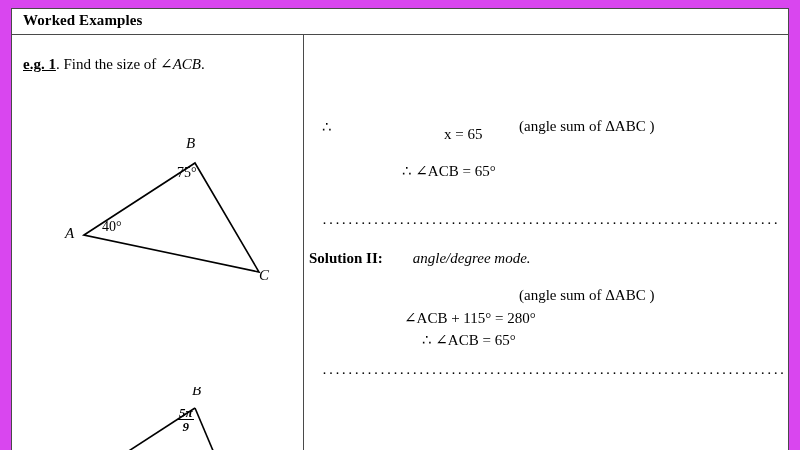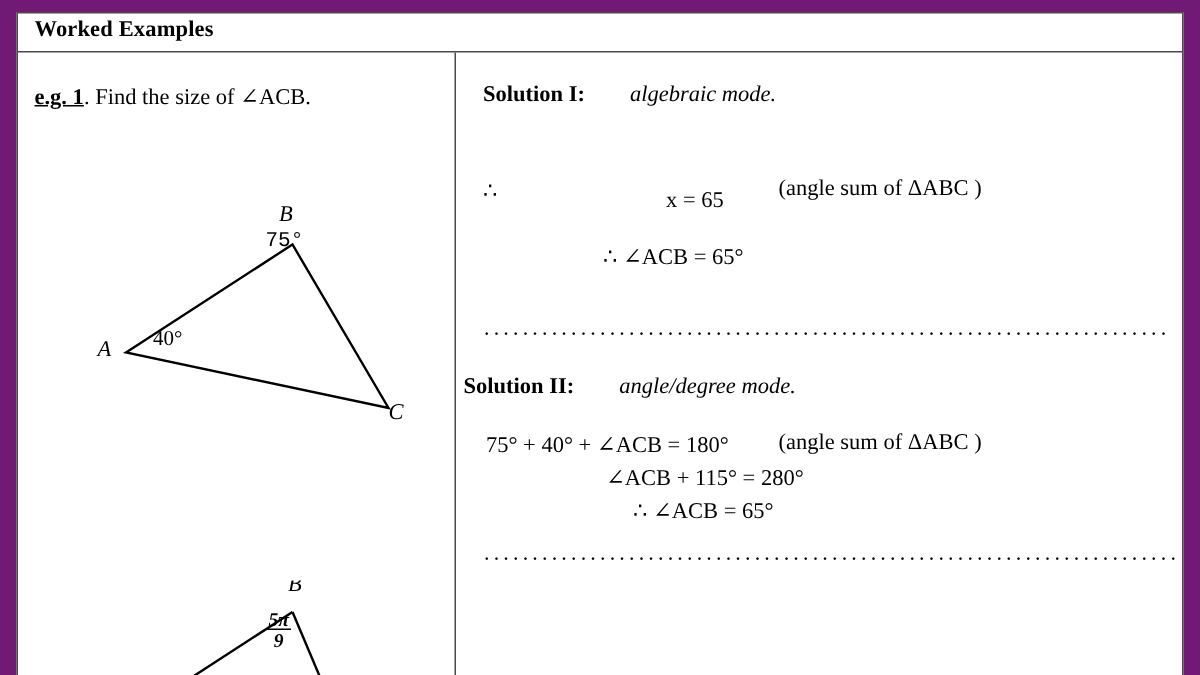--- a/index.html
+++ b/index.html
@@ -12,21 +12,21 @@
     height: 450px;
     overflow: hidden;
     font-family: "Liberation Serif", "DejaVu Serif", serif;
     color: #000000;
   }
 
   .page {
     position: relative;
     width: 800px;
     height: 450px;
-    background: #701a75;
+    background: #d946ef;
   }
 
   
   .worksheet {
     position: absolute;
     left: 11px;
     top: 8px;
     width: 778px;
     height: 470px;           
     border: 1.5px solid #4a4a4a;
@@ -80,21 +80,21 @@
 
   
   .eg-line {
     position: absolute;
     left: 11px;
     top: 20px;
     font-size: 15px;
     white-space: nowrap;
   }
   .eg-line .b { font-weight: bold; text-decoration: underline; }
-  .ang { }
+  .ang { font-style: italic; }
 
   .fig1 {
     position: absolute;
     left: 0;
     top: 50px;
     width: 291px;
     height: 200px;
   }
   .fig2 {
     position: absolute;
@@ -173,60 +173,56 @@
       </div>
 
       <div class="fig1">
         <svg width="291" height="200" viewBox="0 0 291 200">
 
           <path d="M 72 150 L 183 78 L 247 187 L 72 150 Z" fill="none" stroke="#000000" stroke-width="1.6" stroke-linejoin="miter"></path>
         </svg>
         <div class="fig-label" style="left:174px; top:50px;">B</div>
         <div class="fig-label" style="left:53px; top:140px;">A</div>
         <div class="fig-label" style="left:247px; top:182px;">C</div>
-        <div class="fig-angle" style="left:165px; top:68px;font-family:Liberation Mono, monospace;">75°</div>
+        <div class="fig-angle" style="left:165px; top:80px;">75°</div>
         <div class="fig-angle" style="left:90px; top:134px;text-align:center;">40°</div>
       </div>
 
       <div class="fig2">
         <svg width="291" height="92" viewBox="0 0 291 92">
 
           <path d="M 183 21 L 72 93" fill="none" stroke="#000000" stroke-width="1.6"></path>
           <path d="M 183 21 L 213 92" fill="none" stroke="#000000" stroke-width="1.6"></path>
         </svg>
         <div class="fig-label" style="left:180px; top:-5px;">B</div>
         <div class="frac" style="left:166px; top:19px;">
           <span class="num">5π</span>
           <span class="den">9</span>
         </div>
       </div>
 
     </div>
 
     <div class="col-right">
 
-      <div class="sol-head" style="left:18px; top:20px;">
-        <span class="lbl">Solution I</span><span class="lbl">:</span><span class="mode">algebraic mode.</span>
-      </div>
 
 
       <div class="mline" style="left:18px; top:83px;">∴</div>
       <div class="mline" style="left:215px; top:83px;">(angle sum of ΔABC )</div>
 
       <div class="mline" style="left:140px; top:91px;text-align:right;">x = 65</div>
 
       <div class="mline" style="left:98px; top:127px;">∴   ∠ACB = 65°</div>
 
       <div class="dots" style="left:18px; top:180px; width:455px;">································································································</div>
 
       <div class="sol-head" style="left:5px; top:215px;">
         <span class="lbl">Solution II</span><span class="lbl">:</span><span class="mode">angle/degree mode.</span>
       </div>
 
-      <div class="mline" style="left:20px; top:252px;">75° + 40° + ∠ACB = 180°</div>
       <div class="mline" style="left:215px; top:252px;">(angle sum of ΔABC )</div>
 
       <div class="mline" style="left:100px; top:274px;">∠ACB + 115° = 280°</div>
 
       <div class="mline" style="left:118px; top:296px;">∴   ∠ACB = 65°</div>
 
       <div class="dots" style="left:18px; top:330px; width:462px;">································································································</div>
 
 
     </div>

